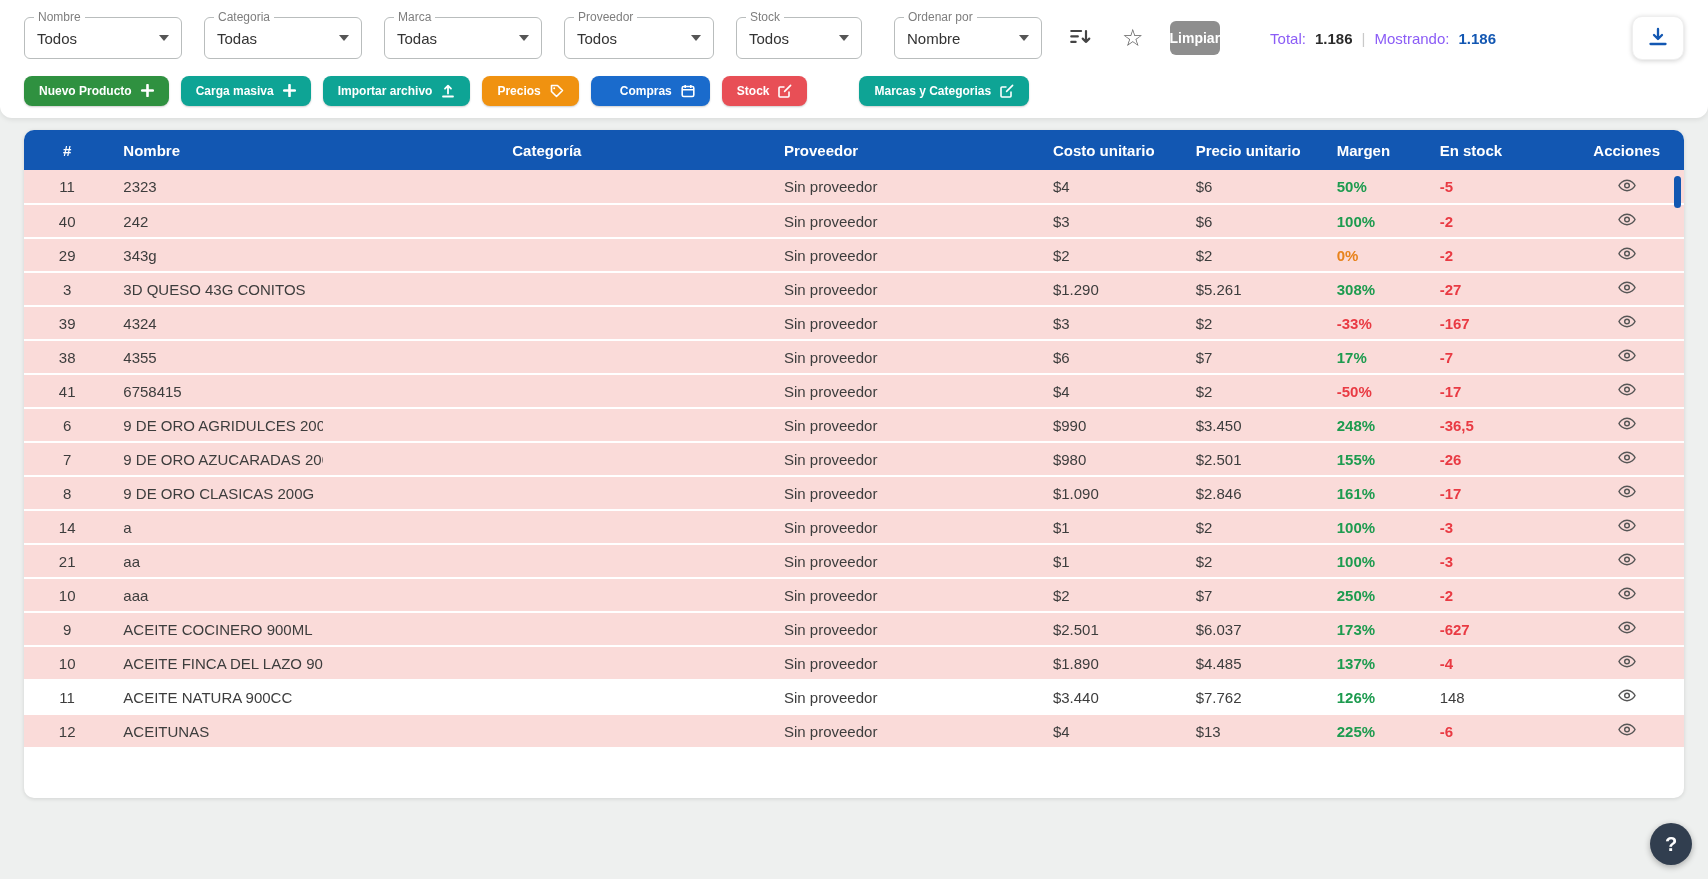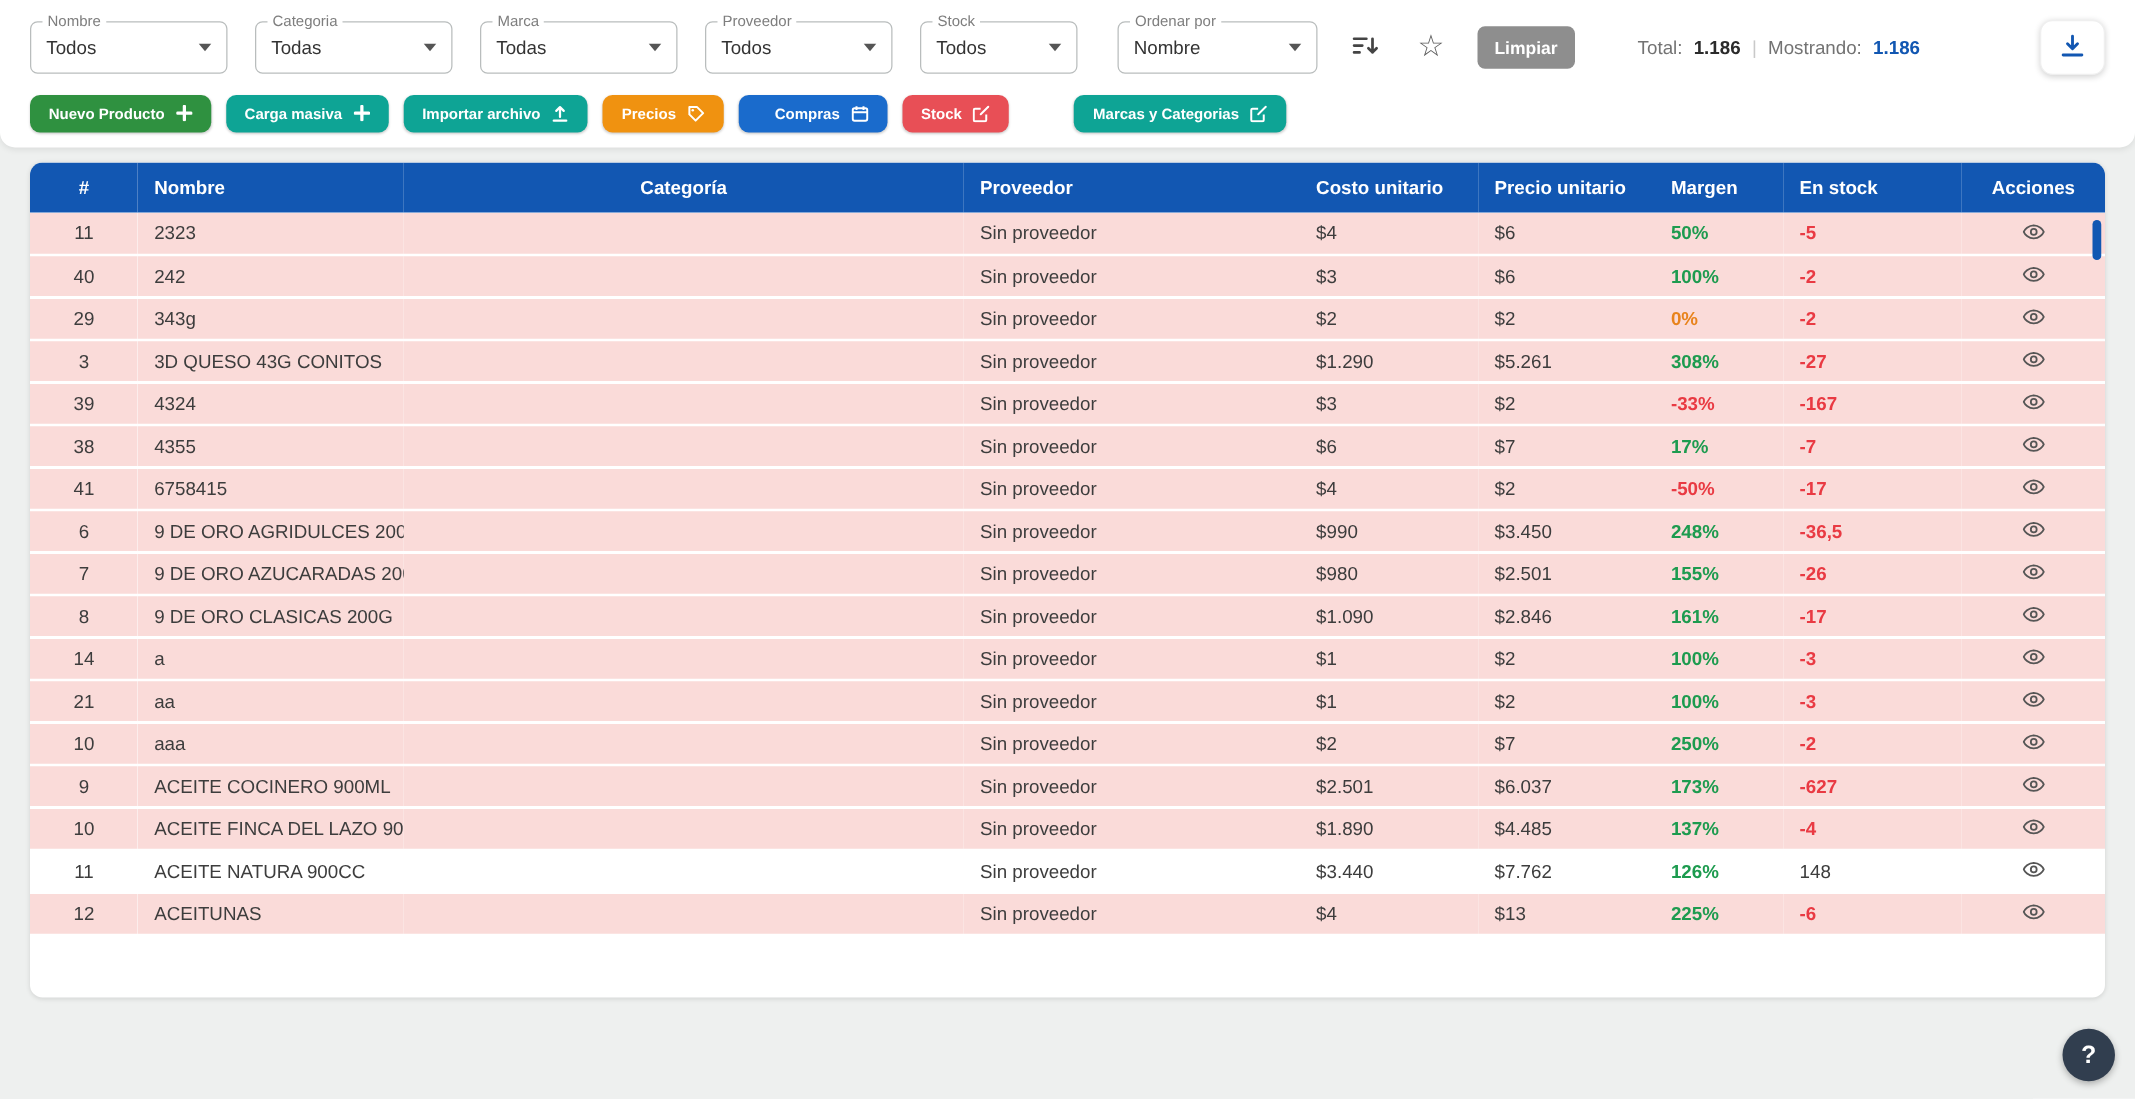--- a/index.html
+++ b/index.html
@@ -20,45 +20,45 @@
   }
   .filters { display: flex; align-items: center; gap: 22px; }
   .fselect {
     position: relative; height: 42px; background: #fff;
     border: 1px solid #b9bdbd; border-radius: 6px;
     display: flex; align-items: center; padding: 0 12px;
     width: 158px; cursor: pointer; flex: 0 0 auto;
   }
   .fselect:nth-of-type(4) { width: 150px; }
   .fselect:nth-of-type(5) { width: 126px; }
-  .fselect:nth-of-type(6) { width: 160px; margin-left: 10px; }
+  .fselect:nth-of-type(6) { width: 148px; margin-left: 10px; }
   .flabel {
     position: absolute; top: -8px; left: 9px;
     background: #fff; padding: 0 4px;
     font-size: 12px; color: #7e7e7e; white-space: nowrap;
   }
   .fvalue { font-size: 15px; color: #333; }
   .farrow {
     margin-left: auto; width: 0; height: 0;
     border-left: 5px solid transparent; border-right: 5px solid transparent;
     border-top: 6px solid #555;
   }
   .iconbtn {
     background: none; border: none; cursor: pointer;
     display: flex; align-items: center; justify-content: center;
     padding: 4px;
   }
   .starbtn { font-size: 24px; color: #5d5d5d; line-height: 1; }
   .clearbtn {
     background: #8e8e8e; color: #fff; border: none; cursor: pointer;
     border-radius: 6px; font-family: inherit; font-weight: bold;
-    font-size: 14px; padding: 9px 14px;
+    font-size: 14px; padding: 9px 0;
   }
   .totals { display: flex; align-items: center; gap: 9px; margin-left: 28px; font-size: 15px; }
-  .t-label { color: #737373; }
+  .t-label { color: #8b5cf6; }
   .t-value { font-weight: bold; color: #2b2b2b; }
   .t-value.blue { color: #1257b2; }
   .t-sep { color: #c9c9c9; }
   .downloadbtn {
     margin-left: auto; width: 52px; height: 44px;
     background: #fff; border: 1px solid #efefef; border-radius: 10px;
     box-shadow: 0 1px 5px rgba(0,0,0,.18); cursor: pointer;
     display: flex; align-items: center; justify-content: center;
   }
   

